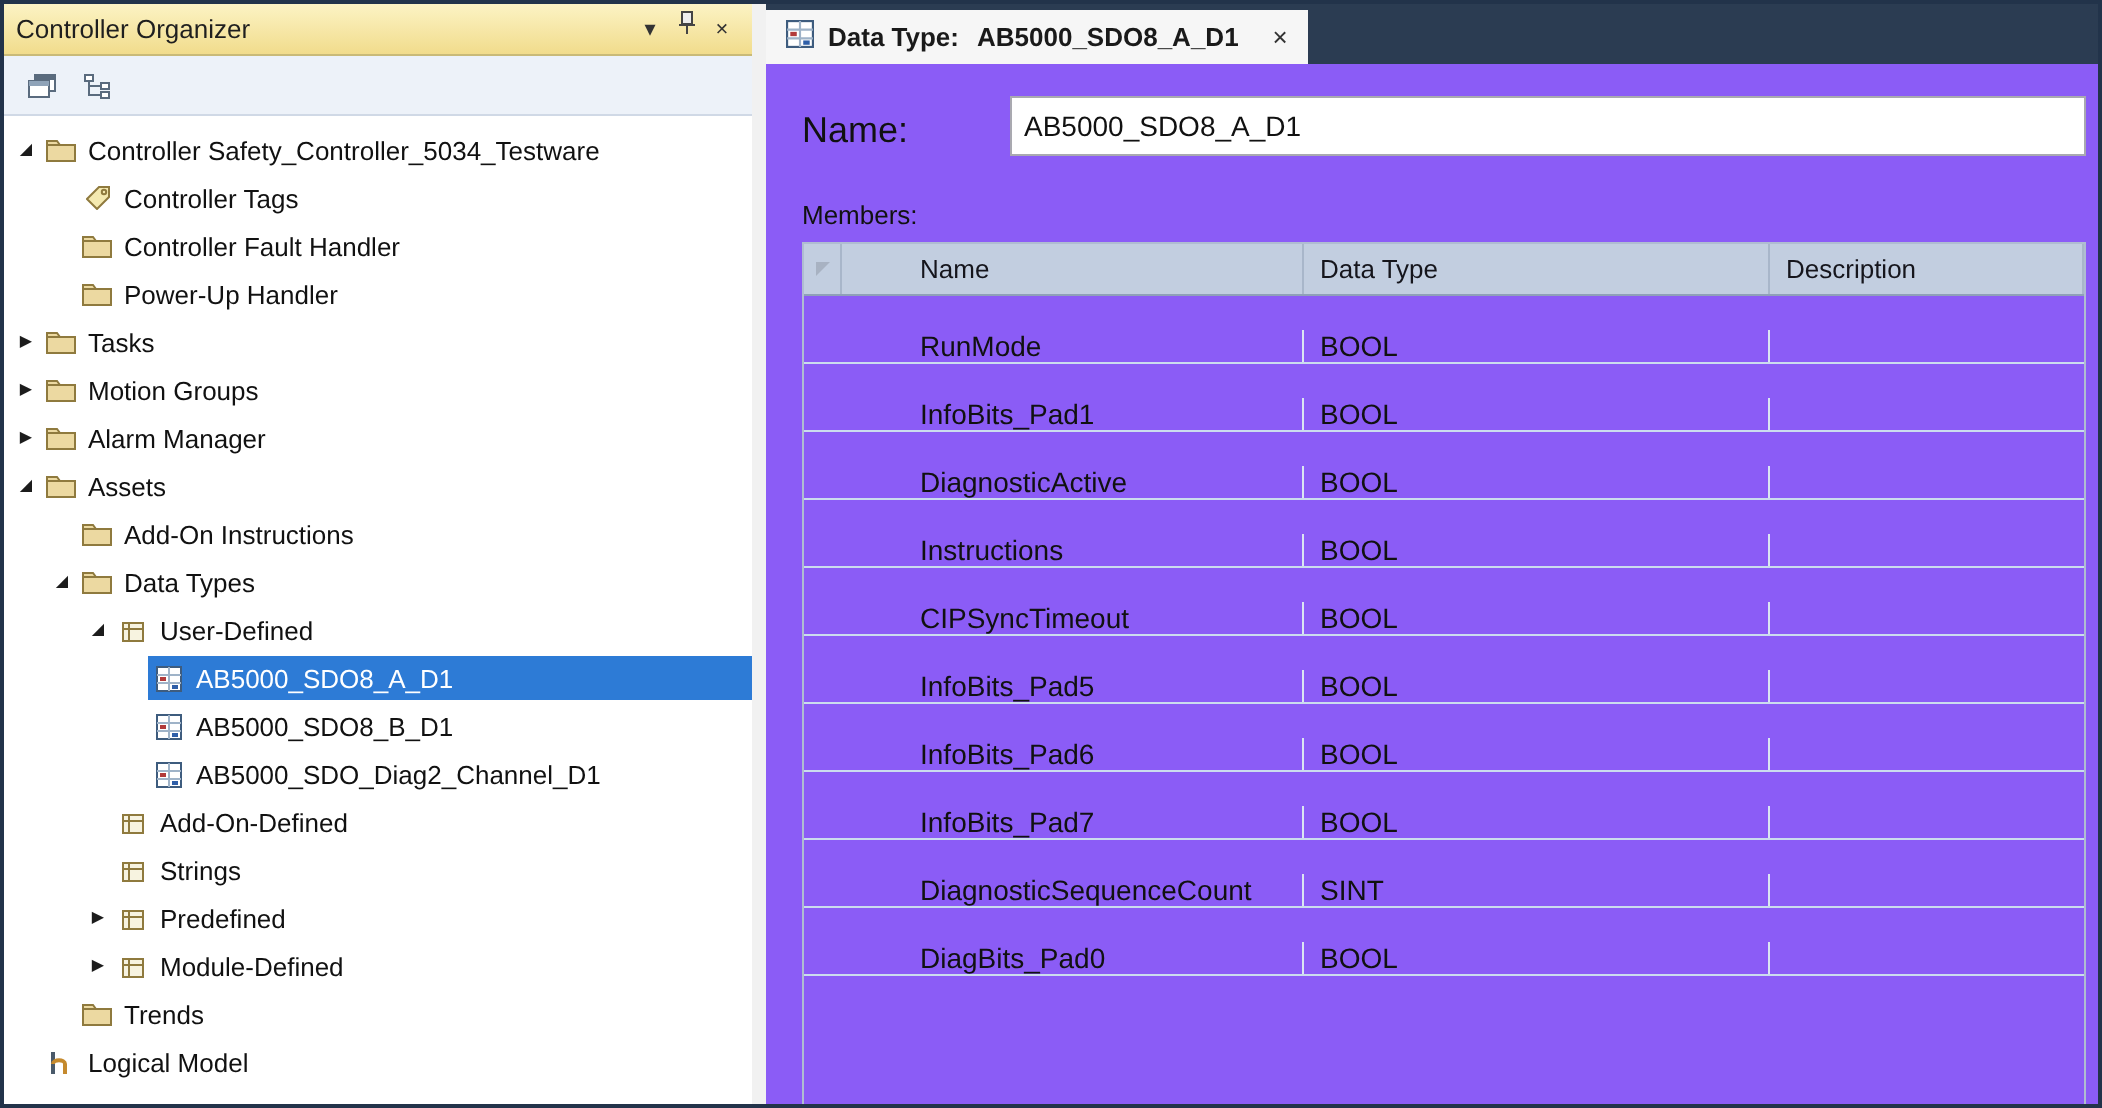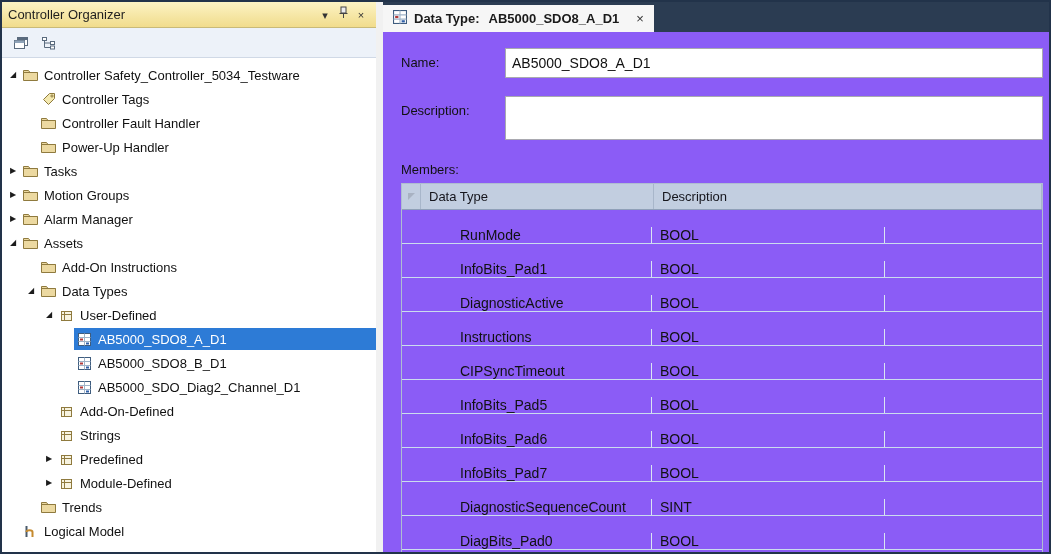--- a/index.html
+++ b/index.html
@@ -26,21 +26,21 @@
 
   
   .right-panel{flex:1;display:flex;flex-direction:column;overflow:hidden;background:#8b5cf6}
   .tab-bar{flex:0 0 30px;background:var(--tabbar,#2B3C52);display:flex;align-items:flex-end}
   .tab{height:27px;background:#F6F6F6;display:flex;align-items:center;gap:7px;padding:0 10px;font-size:13px;font-weight:bold;color:#1A1A1A;cursor:default}
   .tab-name{margin-left:2px}
   .tab-close{font-weight:normal;margin-left:10px;color:#333;font-size:13px}
   .content{flex:1;padding:16px 6px 0 18px;display:flex;flex-direction:column;overflow:hidden}
   .field-row{display:flex;align-items:flex-start}
   .field-row + .field-row{margin-top:18px}
-  .field-label{flex:0 0 104px;font-size:13px;color:#111;padding-top:7px}
+  .field-label{flex:0 0 104px;font-size:18px;color:#111;padding-top:7px}
   .textbox{flex:1;border:1px solid #A9A9B0;font-size:14px;font-family:"Liberation Sans",sans-serif;color:#111;background:#fff}
   input.textbox{height:30px;padding:0 6px}
   textarea.textbox{height:44px;padding:4px 6px;resize:none}
   .members-label{margin-top:22px;font-size:13px;color:#111}
 
   .mtable{margin-top:6px;flex:1;display:flex;flex-direction:column;overflow:hidden;border:1px solid #AFBDD1;border-bottom:none}
   .thead{flex:0 0 26px;display:flex;background:var(--thead,#C2CEE0);border-bottom:1px solid #8FA0B8;font-size:13px;color:#15151C;align-items:stretch}
   .thead .hc{display:flex;align-items:center;border-right:1px solid #A8B6CA}
   .hc.corner{flex:0 0 19px;justify-content:center}
   .hc.cname{flex:0 0 231px;padding-left:39px}
@@ -378,32 +378,29 @@
         <span class="tab-name">AB5000_SDO8_A_D1</span>
         <span class="tab-close">×</span>
       </div>
     </div>
 
     <div class="content">
       <div class="field-row">
         <span class="field-label">Name:</span>
         <input class="textbox" type="text" value="AB5000_SDO8_A_D1" style="">
       </div>
-      <div class="field-row">
-        <span class="field-label">Description:</span>
-        <textarea class="textbox" style=""></textarea>
-      </div>
 
       <div class="members-label">Members:</div>
 
       <div class="mtable">
         <div class="thead">
           <div class="hc corner">
               <span class="corner-glyph"></span>
             </div>
+          <div class="hc cname">Name</div>
           <div class="hc ctype">Data Type</div>
           <div class="hc cdesc">Description</div>
         </div>
         <div class="tbody">
             <div class="trow">
               <div class="c gutter"></div>
               <div class="c name">RunMode</div>
               <div class="c type">BOOL</div>
               <div class="c desc"></div>
             </div>

